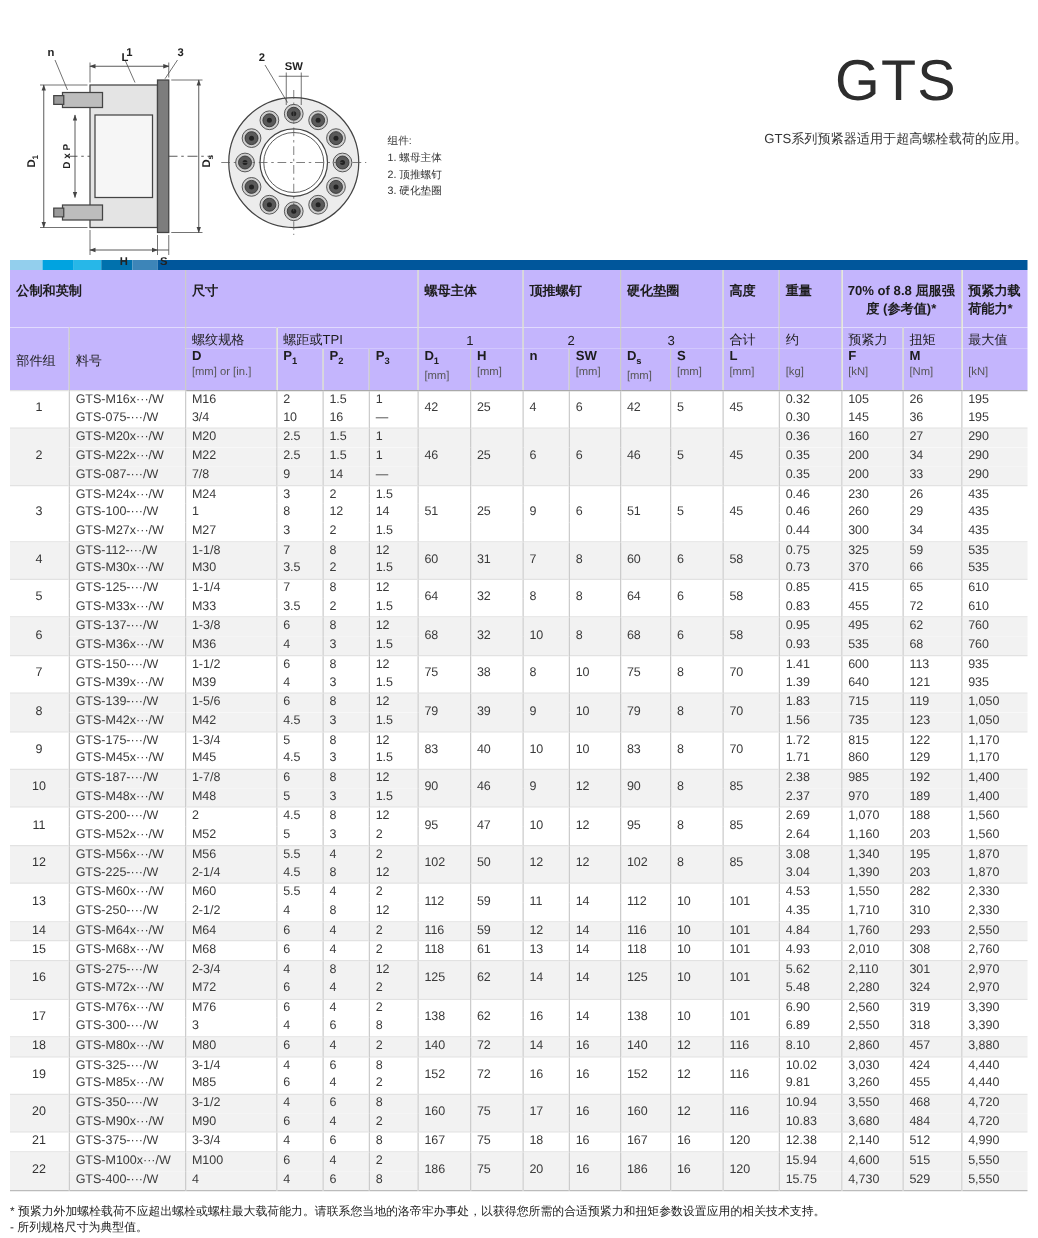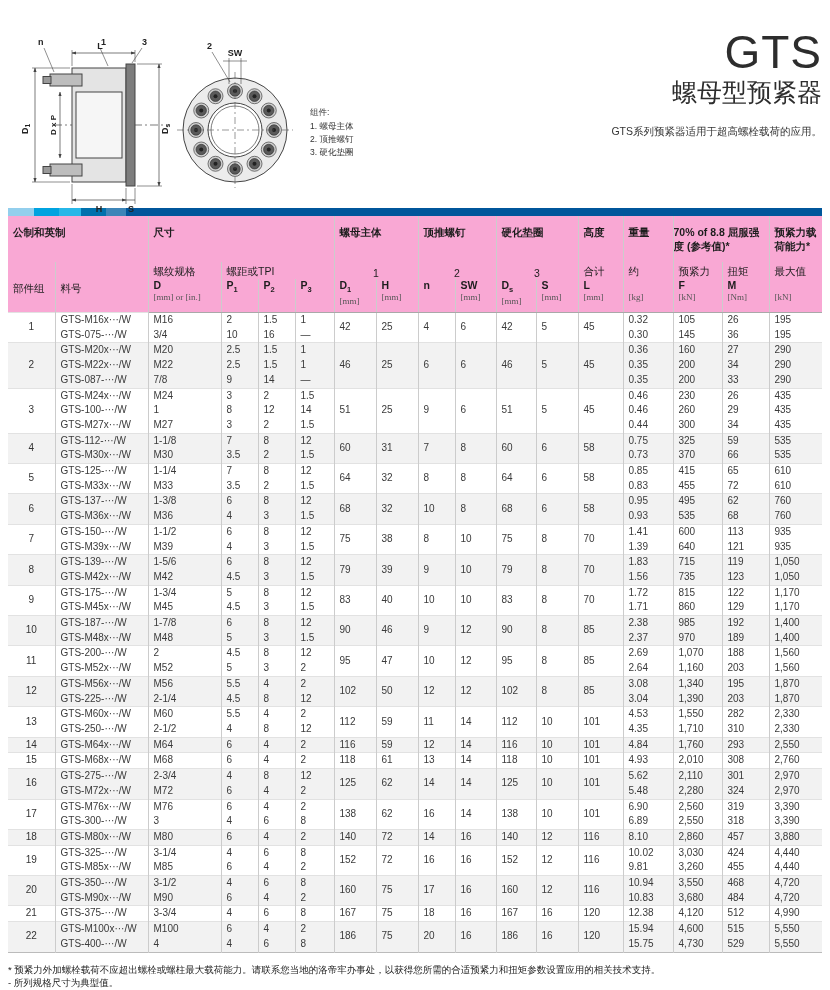--- a/index.html
+++ b/index.html
@@ -1,41 +1,41 @@
 <!DOCTYPE html>
 <html><head>
 <meta charset="utf-8">
 <style>
   html,body{margin:0;padding:0;background:#ffffff;}
   body{width:830px;height:990px;position:relative;overflow:hidden;
        font-family:"Liberation Sans","DejaVu Sans",sans-serif;color:#333;}
   .top-section{position:relative;width:814px;height:208px;margin:0 8px;}
   .drawing-wrap{position:absolute;left:2px;top:30px;}
-  .title-block{position:absolute;right:0;top:28px;text-align:right;color:#2d2d2d;}
+  .title-block{position:absolute;right:0;top:40px;text-align:center;color:#2d2d2d;}
   .title-gts{font-size:46px;font-weight:400;letter-spacing:1px;line-height:48px;}
   .title-cn1{font-size:25px;line-height:32px;}
   .title-cn2{font-size:25px;line-height:32px;}
   .title-desc{font-size:10.5px;line-height:15px;margin-top:16px;color:#333;}
   
   .colorbar{width:814px;height:8px;margin:0 8px;display:flex;}
   .colorbar div{height:8px;}
   
   table{border-collapse:collapse;table-layout:fixed;width:814px;margin:0 8px;}
   th,td{padding:0 0 0 5px;font-size:10px;text-align:left;vertical-align:middle;
         border-right:1px solid #ccc;overflow:hidden;white-space:nowrap;}
   th:last-child,td:last-child{border-right:none;}
-  thead th{background:#f9a8d4;color:#1d1d1d;vertical-align:top;white-space:normal;}
+  thead th{background:#c4b5fd;color:#1d1d1d;vertical-align:top;white-space:normal;}
   th.h-top{font-size:10.5px;font-weight:bold;height:36px;padding-top:10px;vertical-align:top;}
-  th.h-top.center{text-align:left;padding-left:0;}
+  th.h-top.center{text-align:center;padding-left:0;}
   th.h-mid{font-size:10.5px;font-weight:normal;height:17px;vertical-align:bottom;}
   th.h-mid.center{text-align:center;padding-left:0;}
   th.h-colname{font-size:10.5px;font-weight:normal;vertical-align:bottom;padding-bottom:16px;}
   th.h-sym{height:33px;vertical-align:top;border-bottom:1px solid #a9a9a9;}
   th .sym{font-size:10.5px;font-weight:bold;line-height:13px;min-height:13px;}
-  th .unit{font-size:9px;font-weight:normal;color:#555;line-height:11px;min-height:11px;font-family:Liberation Serif, serif;}
+  th .unit{font-size:9px;font-weight:normal;color:#555;line-height:11px;min-height:11px;}
   .sub{font-size:7.5px;vertical-align:sub;}
   tbody td{height:14.7px;line-height:14.7px;color:#3a3a3a;}
   tbody td.grp{text-align:center;padding-left:0;color:#333;}
   tr.band td{background:#f2f2f2;}
   tr.gstart td{border-top:1px solid #e2e2e2;}
   tbody{border-bottom:1px solid #bbb;}
   .footnotes{margin:10px 8px 0;font-size:9.5px;line-height:13.5px;color:#222;}
   svg text{font-family:"Liberation Sans","DejaVu Sans",sans-serif;}
 </style>
 </head>
@@ -190,21 +190,20 @@
         <text x="300" y="85">组件:</text>
         <text x="300" y="99">1.  螺母主体</text>
         <text x="300" y="112">2.  顶推螺钉</text>
         <text x="300" y="125">3.  硬化垫圈</text>
       </g>
     </svg>
   </div>
 
   <div class="title-block">
     <div class="title-gts">GTS</div>
-    <div class="title-cn2">螺母型预紧器</div>
     <div class="title-desc">
       <div>GTS系列预紧器适用于超高螺栓载荷的应用。</div>
     </div>
   </div>
 </div>
 
 <div class="colorbar" id="colorbar">
     <div style="width: 26px; background: rgb(147, 207, 237);"></div>
     <div style="width: 25px; background: rgb(0, 163, 224);"></div>
     <div style="width: 22px; background: rgb(39, 183, 232);"></div>
@@ -920,21 +919,21 @@
         <td>6</td>
         <td>8</td>
         <td>167</td>
         <td>75</td>
         <td>18</td>
         <td>16</td>
         <td>167</td>
         <td>16</td>
         <td>120</td>
         <td>12.38</td>
-        <td>4,120</td>
+        <td>2,140</td>
         <td>512</td>
         <td>4,990</td>
       </tr>
       <tr class="band gstart">
         <td rowspan="2" class="grp">22</td>
         <td>GTS-M100x···/W</td>
         <td>M100</td>
         <td>6</td>
         <td>4</td>
         <td>2</td>

